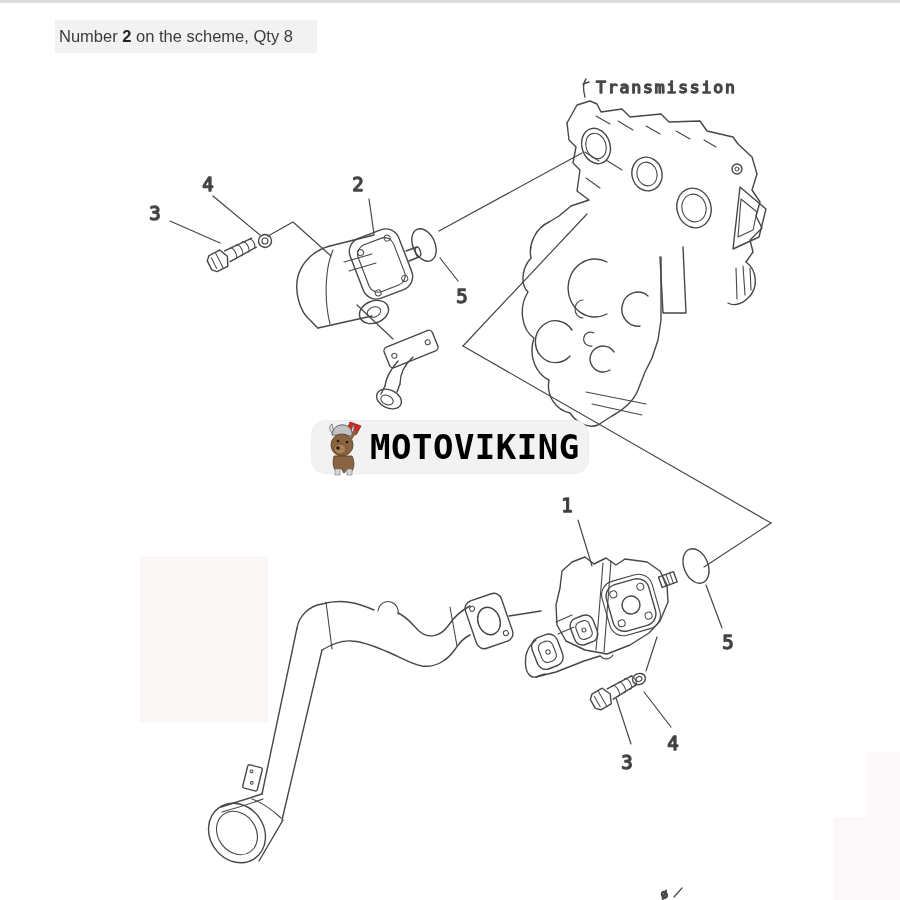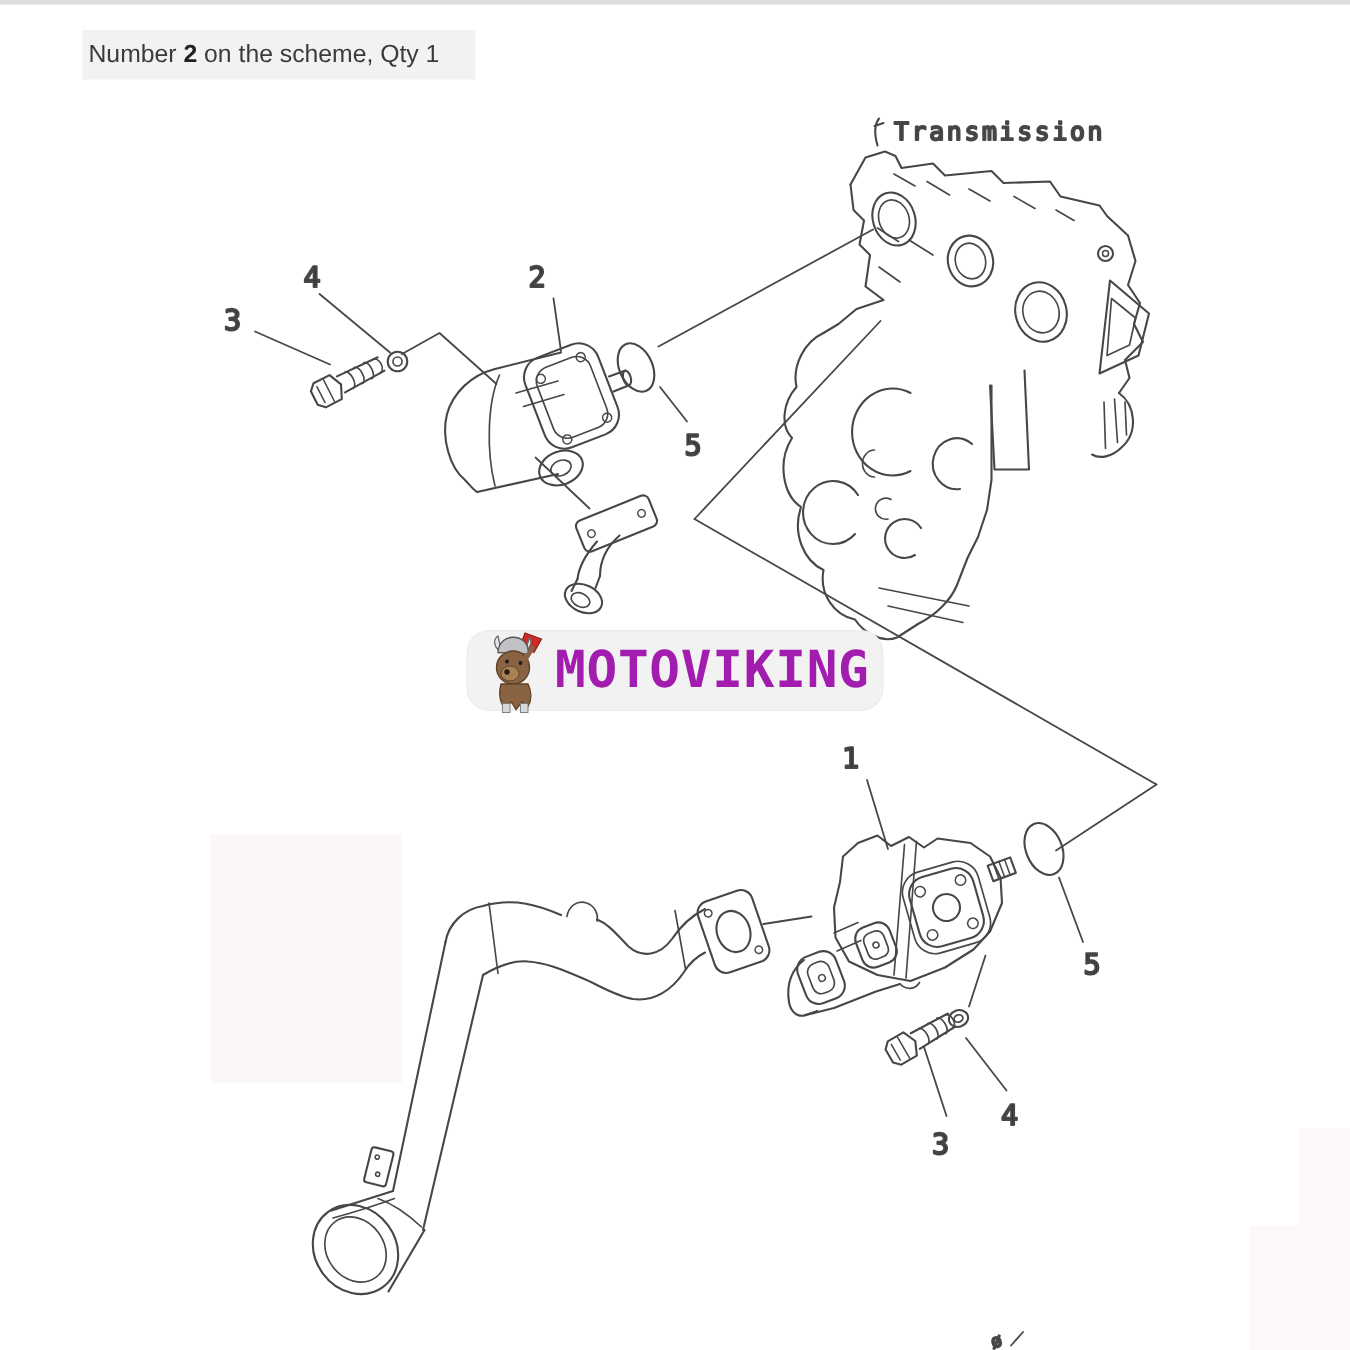--- a/index.html
+++ b/index.html
@@ -11,34 +11,34 @@
   .caption b{font-weight:bold;color:#222;}
   .diagram-svg{position:absolute;left:0;top:0;width:900px;height:900px;}
   .ghost{position:absolute;pointer-events:none;}
   .ghost-a{left:866px;top:752px;width:34px;height:66px;background:#fdf9fa;}
   .ghost-b{left:833px;top:817px;width:67px;height:83px;background:#fcf8f9;}
   .ghost-c{left:140px;top:556px;width:128px;height:166px;background:#fbf7f7;}
   .logo{position:absolute;left:312px;top:421px;width:276px;height:52px;background:#f2f2f2;
         border-radius:14px;display:flex;align-items:center;box-shadow:0 0 0 1px #ededed;}
   .mascot{position:absolute;left:12px;top:-3px;width:40px;height:58px;}
   .brand{margin-left:58px;font-family:"DejaVu Sans Mono",monospace;font-weight:bold;
-         font-size:34px;letter-spacing:0.5px;color:#a21caf;}
+         font-size:34px;letter-spacing:0.5px;color:#000000;}
   svg text{font-family:"DejaVu Sans Mono",monospace;fill:#2e2e2e;}
   .callout{font-size:19px;}
   .mach-label{font-size:16.5px;letter-spacing:1.8px;fill:#333;}
   .stray{font-size:12px;}
 </style>
 </head>
 <body>
 
 <div class="page">
 
   <div class="top-rule"></div>
 
-  <div class="caption"><span>Number</span> <b>2</b> <span>on the scheme, Qty 1</span></div>
+  <div class="caption"><span>Number</span> <b>2</b> <span>on the scheme, Qty 8</span></div>
 
   <div class="ghost ghost-a"></div>
   <div class="ghost ghost-b"></div>
   <div class="ghost ghost-c"></div>
 
   <svg class="diagram-svg" viewBox="0 0 900 900" fill="none" stroke="#474747" stroke-width="1.4" stroke-linecap="round" stroke-linejoin="round">
 
     <g stroke-width="1.2">
       <path d="M582,153 L439,231"></path>
       <path d="M587,214 L463,346"></path>

